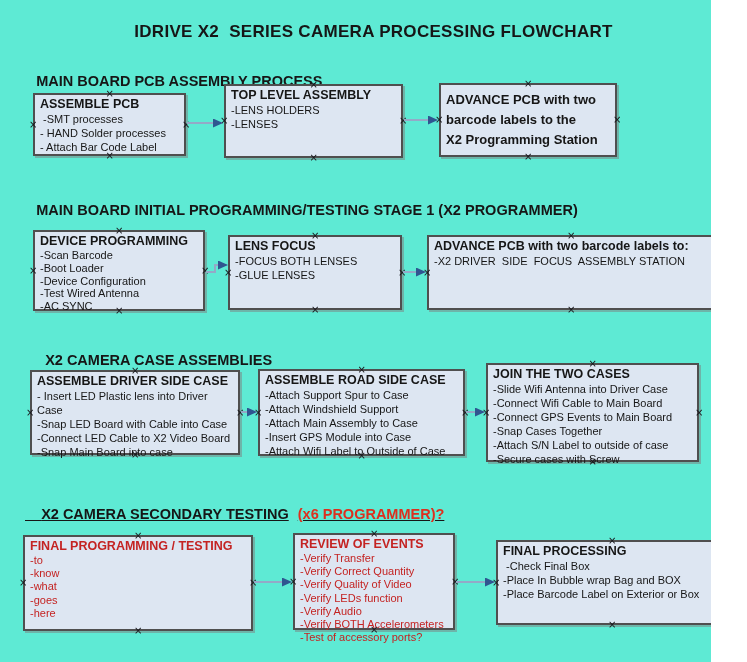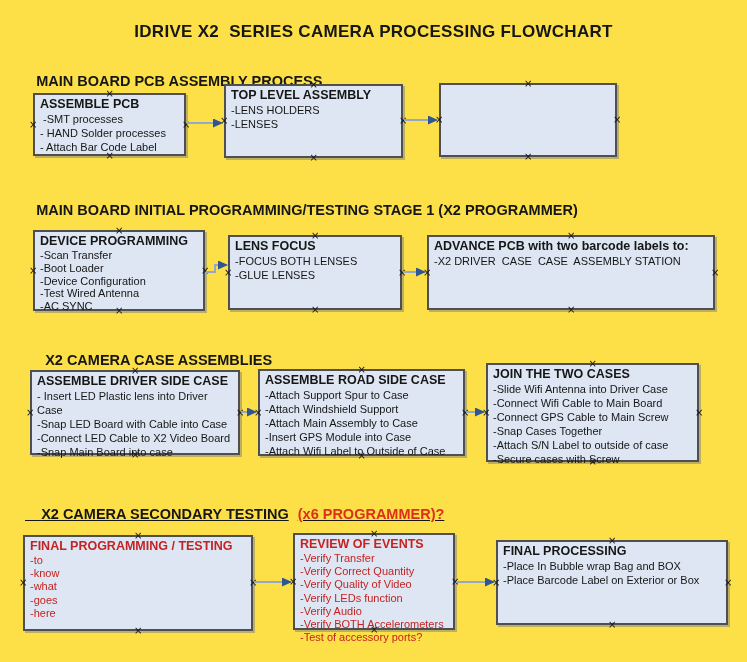--- a/index.html
+++ b/index.html
@@ -6,23 +6,24 @@
     --box-fill:#dde6f2;
     --box-border:#4f4f4f;
     --arrow-line:#94a9c7;
     --arrow-head:#2f5690;
     --red-text:#c42322;
     --heading-red:#dd2f1e;
     --text-black:#161616;
   }
   html,body{margin:0;padding:0;background:#ffffff;}
   #canvas{
-    position:relative;width:747px;height:662px;background:#fde047;
+    position:relative;width:669px;height:662px;background:#5eead4;
     font-family:"Liberation Sans",sans-serif;color:var(--text-black);
     overflow:hidden;
+    padding-left:42px;
   }
   .page-title{
     position:absolute;top:22px;left:0;width:747px;text-align:center;
     font-size:17px;font-weight:bold;letter-spacing:.3px;white-space:pre-wrap;
   }
   .section-heading{
     position:absolute;font-size:14.5px;font-weight:bold;white-space:pre-wrap;
   }
   .section-heading .suffix{color:var(--heading-red);margin-left:9px;}
   .fbox{
@@ -78,53 +79,56 @@
   <div class="fbox" style="left:224px;top:84px;width:179px;height:74px;">
     <div class="fbox-title">TOP LEVEL ASSEMBLY</div>
     <div class="fbox-item">-LENS HOLDERS</div>
     <div class="fbox-item">-LENSES</div>
   <span class="cmark cmark-top">×</span>
       <span class="cmark cmark-right">×</span>
       <span class="cmark cmark-bottom">×</span>
       <span class="cmark cmark-left">×</span>
     </div>
   <div class="fbox roomy" style="left:439px;top:83px;width:178px;height:74px;">
+    <div class="fbox-title">ADVANCE PCB with two
+barcode labels to the
+ X2 Programming Station</div>
   <span class="cmark cmark-top">×</span>
       <span class="cmark cmark-right">×</span>
       <span class="cmark cmark-bottom">×</span>
       <span class="cmark cmark-left">×</span>
     </div>
 
   <div class="section-heading" style="left:20px;top:186px;">
     <span>MAIN BOARD INITIAL PROGRAMMING/TESTING STAGE 1 (X2 PROGRAMMER)</span>
   </div>
   <div class="fbox compact" style="left:33px;top:230px;width:172px;height:81px;">
     <div class="fbox-title">DEVICE PROGRAMMING</div>
-    <div class="fbox-item">-Scan Transfer</div>
+    <div class="fbox-item">-Scan Barcode</div>
     <div class="fbox-item">-Boot Loader</div>
     <div class="fbox-item">-Device Configuration</div>
     <div class="fbox-item">-Test Wired Antenna</div>
     <div class="fbox-item">-AC SYNC</div>
   <span class="cmark cmark-top">×</span>
       <span class="cmark cmark-right">×</span>
       <span class="cmark cmark-bottom">×</span>
       <span class="cmark cmark-left">×</span>
     </div>
   <div class="fbox" style="left:228px;top:235px;width:174px;height:75px;">
     <div class="fbox-title">LENS FOCUS</div>
     <div class="fbox-item">-FOCUS BOTH LENSES</div>
     <div class="fbox-item">-GLUE LENSES</div>
   <span class="cmark cmark-top">×</span>
       <span class="cmark cmark-right">×</span>
       <span class="cmark cmark-bottom">×</span>
       <span class="cmark cmark-left">×</span>
     </div>
   <div class="fbox" style="left:427px;top:235px;width:288px;height:75px;">
     <div class="fbox-title">ADVANCE PCB with two barcode labels to:</div>
-    <div class="fbox-item">-X2 DRIVER  CASE  CASE  ASSEMBLY STATION</div>
+    <div class="fbox-item">-X2 DRIVER  SIDE  FOCUS  ASSEMBLY STATION</div>
   <span class="cmark cmark-top">×</span>
       <span class="cmark cmark-right">×</span>
       <span class="cmark cmark-bottom">×</span>
       <span class="cmark cmark-left">×</span>
     </div>
 
   <div class="section-heading" style="left:29px;top:336px;">
     <span>X2 CAMERA CASE ASSEMBLIES</span>
   </div>
   <div class="fbox" style="left:30px;top:370px;width:210px;height:85px;">
@@ -147,21 +151,21 @@
     <div class="fbox-item">-Attach Wifi Label to Outside of Case</div>
   <span class="cmark cmark-top">×</span>
       <span class="cmark cmark-right">×</span>
       <span class="cmark cmark-bottom">×</span>
       <span class="cmark cmark-left">×</span>
     </div>
   <div class="fbox" style="left:486px;top:363px;width:213px;height:99px;">
     <div class="fbox-title">JOIN THE TWO CASES</div>
     <div class="fbox-item">-Slide Wifi Antenna into Driver Case</div>
     <div class="fbox-item">-Connect Wifi Cable to Main Board</div>
-    <div class="fbox-item">-Connect GPS Cable to Main Screw</div>
+    <div class="fbox-item">-Connect GPS Events to Main Board</div>
     <div class="fbox-item">-Snap Cases Together</div>
     <div class="fbox-item">-Attach S/N Label to outside of case</div>
     <div class="fbox-item">-Secure cases with Screw</div>
   <span class="cmark cmark-top">×</span>
       <span class="cmark cmark-right">×</span>
       <span class="cmark cmark-bottom">×</span>
       <span class="cmark cmark-left">×</span>
     </div>
 
   <div class="section-heading" style="left:25px;top:490px;text-decoration:underline;">
@@ -188,20 +192,21 @@
     <div class="fbox-item">-Verify Audio</div>
     <div class="fbox-item">-Verify BOTH Accelerometers</div>
     <div class="fbox-item">-Test of accessory ports?</div>
   <span class="cmark cmark-top">×</span>
       <span class="cmark cmark-right">×</span>
       <span class="cmark cmark-bottom">×</span>
       <span class="cmark cmark-left">×</span>
     </div>
   <div class="fbox" style="left:496px;top:540px;width:232px;height:85px;">
     <div class="fbox-title">FINAL PROCESSING</div>
+    <div class="fbox-item"> -Check Final Box</div>
     <div class="fbox-item">-Place In Bubble wrap Bag and BOX</div>
     <div class="fbox-item">-Place Barcode Label on Exterior or Box</div>
   <span class="cmark cmark-top">×</span>
       <span class="cmark cmark-right">×</span>
       <span class="cmark cmark-bottom">×</span>
       <span class="cmark cmark-left">×</span>
     </div>
 
   <svg id="arrow-layer" width="747" height="662" viewBox="0 0 747 662">
     <defs>

